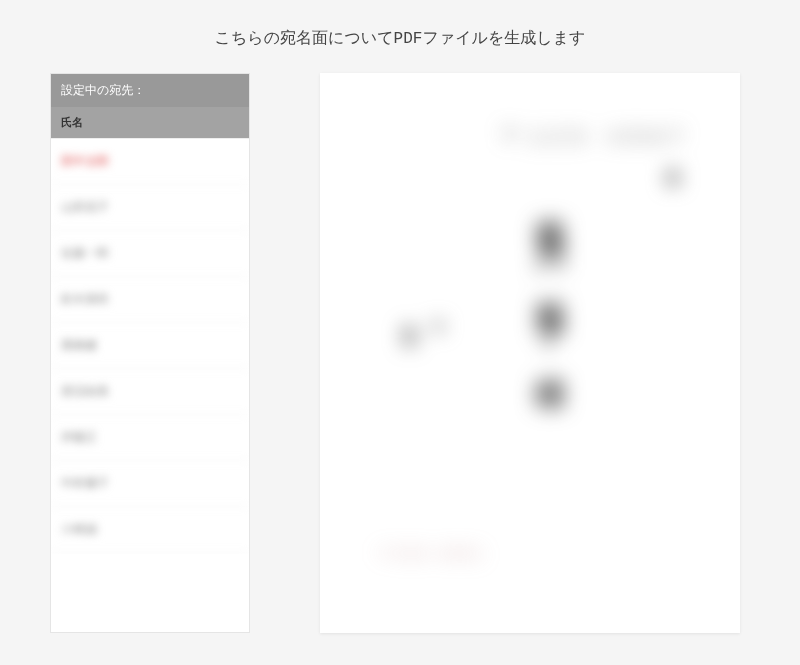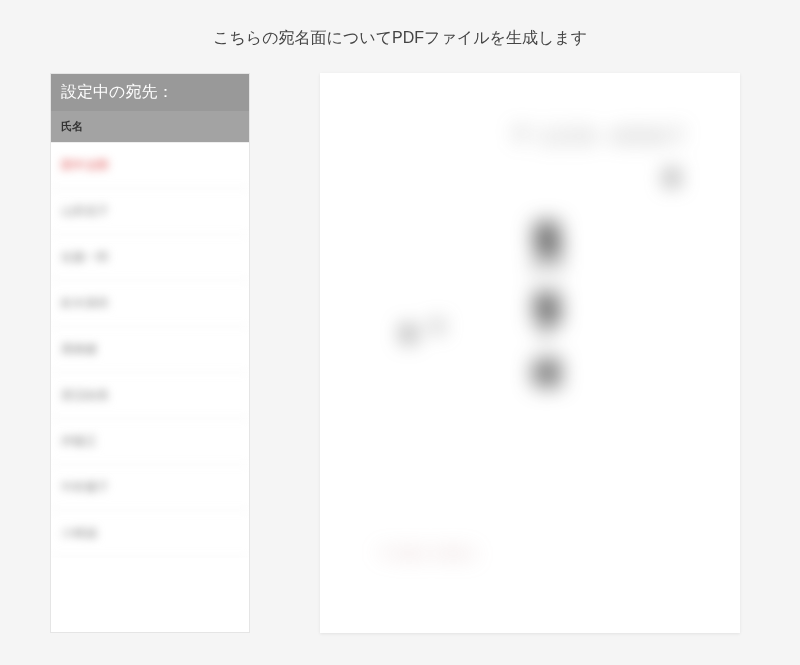--- a/index.html
+++ b/index.html
@@ -1,18 +1,19 @@
 <!DOCTYPE html>
 <html><head>
   <meta charset="utf-8">
   <style>
     * {
       margin: 0;
       padding: 0;
       box-sizing: border-box;
+      font-family: Liberation Mono, monospace;
     }
     body {
       font-family: "Hiragino Kaku Gothic Pro", "Meiryo", sans-serif;
       background: #f5f5f5;
       width: 800px;
       height: 665px;
       overflow: hidden;
     }
     .page-title {
       text-align: center;
@@ -27,21 +28,21 @@
       padding: 0 50px;
     }
     .sidebar {
       width: 200px;
       background: #fff;
       border: 1px solid #e5e5e5;
     }
     .sidebar-header {
       background: #999;
       color: #fff;
-      font-size: 16px;
+      font-size: 12px;
       padding: 8px 10px;
     }
     .sidebar-column-header {
       padding: 8px 10px;
       font-size: 11px;
       font-weight: bold;
       color: #333;
       border-bottom: 1px solid #eee;
       background: #a3a3a3;
     }

